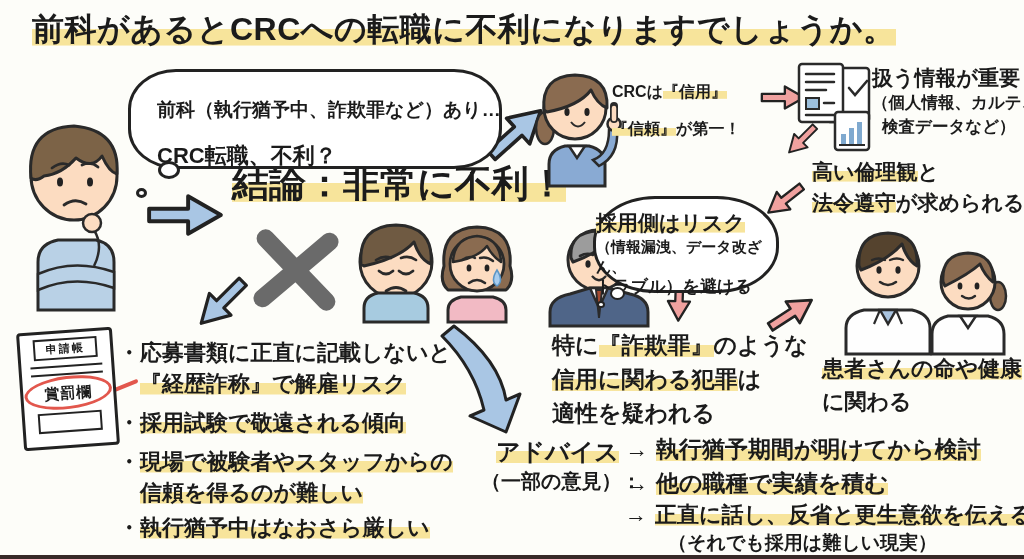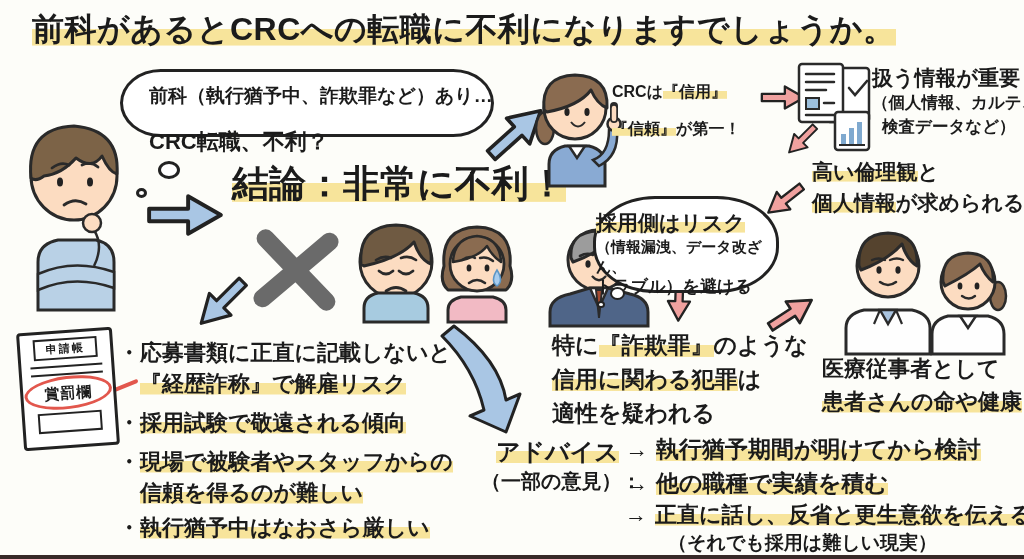--- a/index.html
+++ b/index.html
@@ -6,22 +6,22 @@
   *{margin:0;padding:0;box-sizing:border-box}
   html,body{width:1024px;height:559px}
   body{position:relative;background:#fdfdf9;color:var(--ink);
        font-family:"Liberation Sans","DejaVu Sans",sans-serif;overflow:hidden}
   .abs{position:absolute}
   .hl{background-image:linear-gradient(var(--hl),var(--hl));background-repeat:no-repeat;
       background-size:100% 46%;background-position:0 92%}
   
   .title{left:32px;top:8px;font-size:32px;font-weight:900;letter-spacing:.5px;white-space:nowrap}
   
-  .q-bubble{left:120px;top:69px;width:374px;height:68px;background:#fff;border:3.5px solid #222;
-            border-radius:48px/40px;padding:11px 0 0 26px;z-index:3}
+  .q-bubble{left:128px;top:69px;width:374px;height:100px;background:#fff;border:3.5px solid #222;
+            border-radius:48px/40px;padding:25px 0 0 26px;z-index:3}
   .q-bubble .l1{font-size:19px;font-weight:900;white-space:nowrap}
   .q-bubble .l2{font-size:22px;font-weight:900;margin-top:18px}
   .tail{position:absolute;background:#fff;border:3px solid #222;border-radius:50%;z-index:3}
   .t1{left:158px;top:161px;width:22px;height:18px}
   .t2{left:136px;top:188px;width:11px;height:10px}
   .t3{left:610px;top:287px;width:15px;height:13px;border-width:2.5px}
   .t4{left:597px;top:301px;width:8px;height:7px;border-width:2px}
   
   .conclusion{left:232px;top:159px;font-size:37px;font-weight:900;white-space:nowrap}
   
@@ -162,21 +162,21 @@
   <div class="sm">（個人情報、カルテ、</div>
   <div class="sm" style="padding-left:10px">検査データなど）</div>
 </div>
 
 <svg class="arr pink" style="left:782px;top:128px;transform:rotate(135deg)" width="40" height="23" viewBox="0 0 100 58">
   <path d="M4 21 L54 21 L54 5 L96 29 L54 53 L54 37 L4 37 Z"></path>
 </svg>
 
 <div class="abs ethics">
   <div><span class="hl">高い倫理観</span><span>と</span></div>
-  <div><span class="hl">個人情報</span><span>が求められる</span></div>
+  <div><span class="hl">法令遵守</span><span>が求められる</span></div>
 </div>
 
 <svg class="arr pink" style="left:762px;top:186px;transform:rotate(142deg)" width="46" height="27" viewBox="0 0 100 58">
   <path d="M4 21 L54 21 L54 5 L96 29 L54 53 L54 37 L4 37 Z"></path>
 </svg>
 
 <div class="abs think">
   <div class="l1"><span class="hl">採用側はリスク</span></div>
   <div class="sm">（情報漏洩、データ改ざん、</div>
   <div class="sm" style="font-size:17px">トラブル）を避ける</div>
@@ -224,22 +224,22 @@
   <circle cx="132" cy="62" r="27" fill="#fcdcc1" stroke="#2a2a2a" stroke-width="3"></circle>
   <path d="M107 62 Q105 34 132 33 Q159 34 157 62 Q149 56 144 44 Q133 54 109 66 Z" fill="#8a6b50" stroke="#2a2a2a" stroke-width="3" stroke-linejoin="round"></path>
   <ellipse cx="124" cy="66" rx="2.4" ry="3.6" fill="#222"></ellipse>
   <ellipse cx="141" cy="66" rx="2.4" ry="3.6" fill="#222"></ellipse>
   <path d="M126 76 q7 5 13 0" stroke="#2a2a2a" stroke-width="2.4" fill="none" stroke-linecap="round"></path>
   <path d="M96 134 V114 Q96 100 112 96 H152 Q168 100 168 114 V134 Z" fill="#fefefe" stroke="#2a2a2a" stroke-width="3"></path>
   <path d="M124 96 L132 108 L140 96 Z" fill="#fff" stroke="#2a2a2a" stroke-width="2.5"></path>
 </svg>
 
 <div class="abs medical">
-  <div>医療従事者として</div>
   <div><span class="hl">患者さんの命や健康</span></div>
+  <div>に関わる</div>
 </div>
 
 <svg class="abs" style="left:250px;top:224px;transform:rotate(3deg)" width="92" height="92" viewBox="0 0 92 92">
   <path d="M14 16 L78 76 M78 16 L14 76" stroke="#6a6a6a" stroke-width="18" stroke-linecap="round"></path>
 </svg>
 
 <svg class="abs" style="left:352px;top:218px" width="88" height="104" viewBox="0 0 88 104">
   <circle cx="44" cy="44" r="36" fill="#fcdcc1" stroke="#2a2a2a" stroke-width="3"></circle>
   <path d="M9 46 Q6 8 44 7 Q82 8 79 46 Q68 42 62 24 Q48 40 12 48 Z" fill="#6f5a42" stroke="#2a2a2a" stroke-width="3" stroke-linejoin="round"></path>
   <path d="M24 42 q8 -5 15 -2 M49 40 q8 -3 15 2" stroke="#2a2a2a" stroke-width="2.6" fill="none" stroke-linecap="round"></path>

